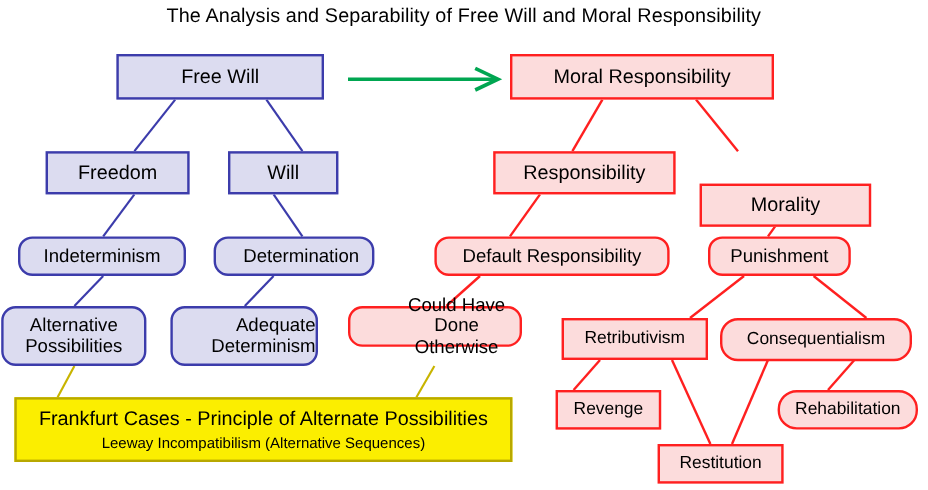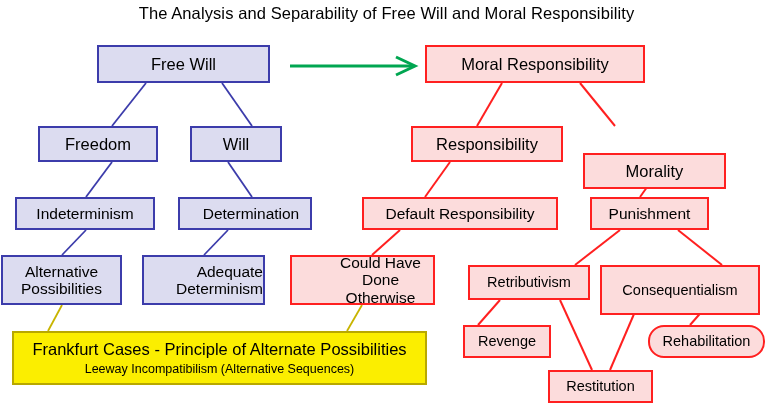--- a/index.html
+++ b/index.html
@@ -60,21 +60,21 @@
     justify-content: center;
   }
   .yellow-line1 {
     font-size: 16.5px;
   }
   .yellow-line2 {
     font-size: 12.5px;
     margin-top: 3px;
   }
   .f16 { font-size: 16.5px; }
-  .f15 { font-size: 15.5px; }
+  .f15 { font-size: 15.5px; border-radius: 12px; }
   .f14 { font-size: 14.5px; }
 </style>
 </head>
 <body>
 
 <div id="canvas">
 
   <div class="title">The Analysis and Separability of Free Will and Moral Responsibility</div>
 
   <svg id="edges" viewBox="0 0 773 408">
@@ -161,30 +161,30 @@
   </div>
 
   <div class="node red f15" style="left:362px; top:197px; width:196px; height:33px;">
     <span>Default Responsibility</span>
   </div>
 
   <div class="node red f15" style="left:590px; top:197px; width:119px; height:33px;">
     <span>Punishment</span>
   </div>
 
-  <div class="node red f15" style="left:290px; top:255px; width:145px; height:50px; flex-direction:column;padding-left:36px;">
+  <div class="node red f15" style="left:290px; top:255px; width:145px; height:34px; flex-direction:column;padding-left:36px;">
     <span>Could Have</span>
     <span>Done Otherwise</span>
   </div>
 
   <div class="node red f14" style="left:468px; top:265px; width:122px; height:35px;">
     <span>Retributivism</span>
   </div>
 
-  <div class="node red f14" style="left:600px; top:265px; width:160px; height:50px;">
+  <div class="node red f14" style="left:600px; top:265px; width:160px; height:36px;border-radius:15px;">
     <span>Consequentialism</span>
   </div>
 
   <div class="node red f14" style="left:463px; top:325px; width:88px; height:33px;">
     <span>Revenge</span>
   </div>
 
   <div class="node red f14" style="left:548px; top:370px; width:105px; height:33px;">
     <span>Restitution</span>
   </div>

